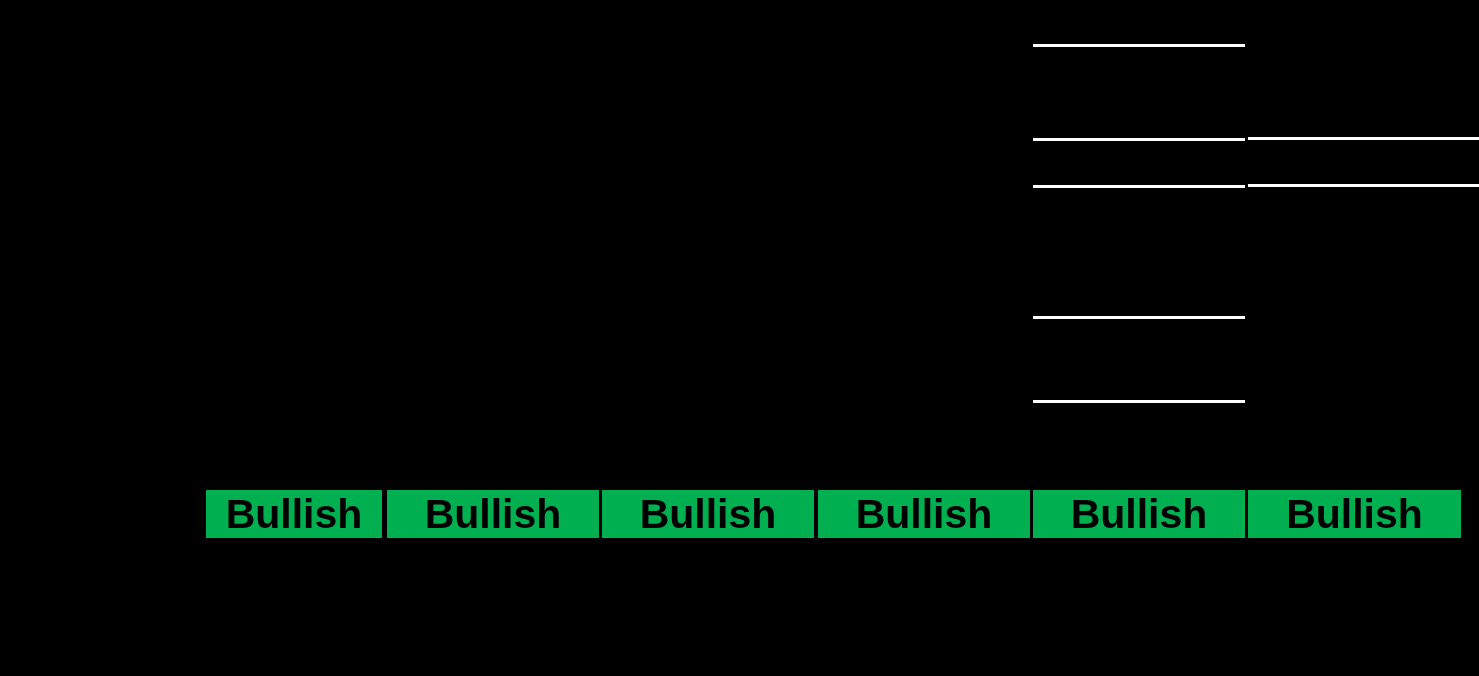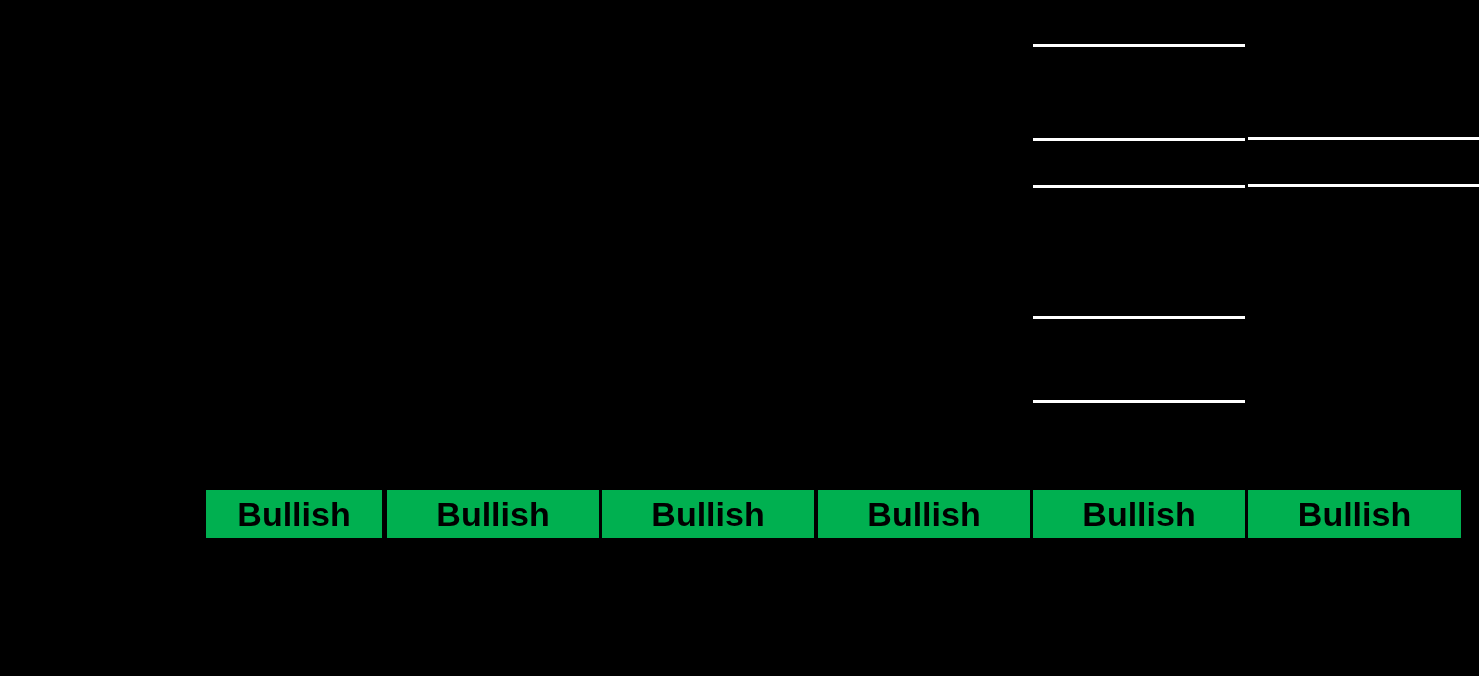--- a/index.html
+++ b/index.html
@@ -41,21 +41,21 @@
     height: 48px;
     background: #00b050;
     display: flex;
     align-items: center;
     justify-content: center;
     box-sizing: border-box;
   }
   .badge-label {
     color: #000000;
     font-family: "Liberation Sans", sans-serif;
-    font-size: 34px;
+    font-size: 41px;
     font-weight: bold;
     line-height: 1;
     letter-spacing: 0px;
     white-space: nowrap;
   }
 </style>
 </head>
 <body>
 
 <div id="canvas">

